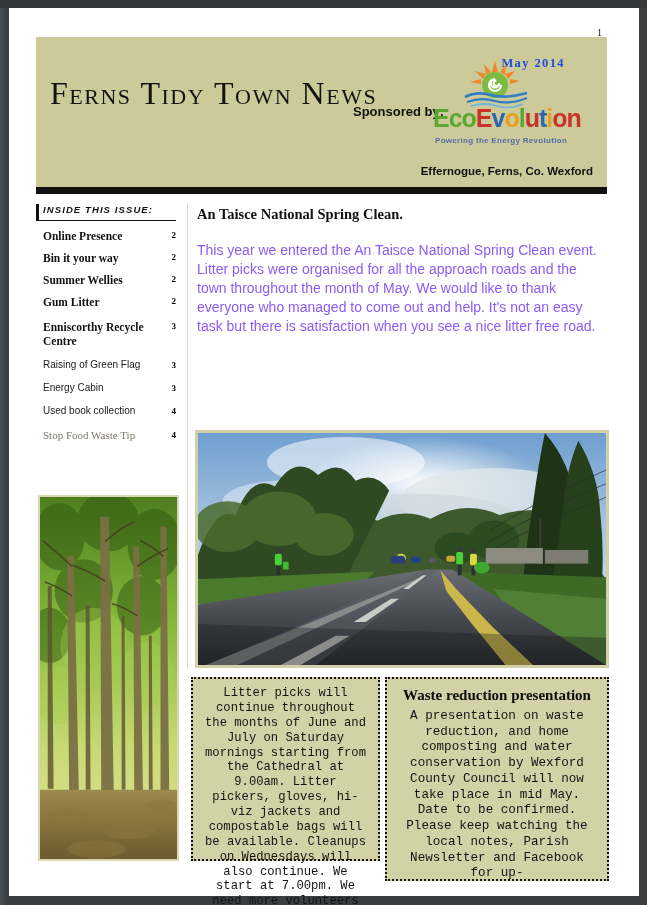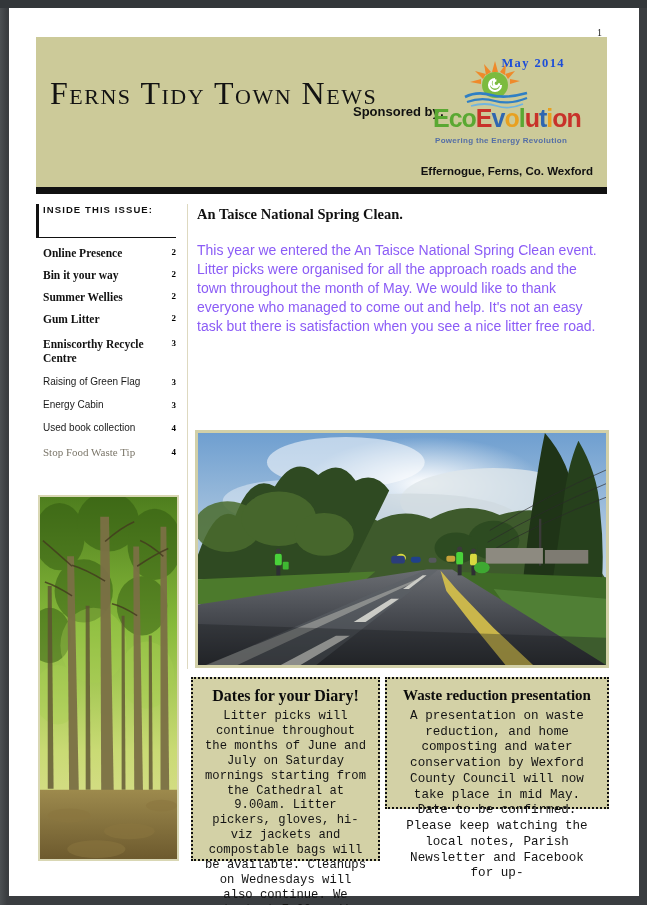--- a/index.html
+++ b/index.html
@@ -152,21 +152,22 @@
   .sidebar {
     position: absolute;
     left: 27px;
     top: 196px;
     width: 140px;
   }
   .inside-head-wrap {
     position: relative;
     padding-left: 7px;
     border-bottom: 1.5px solid #111;
-    padding-bottom: 22px;
+    padding-bottom: 5px;
+    font-style: italic;
   }
   .inside-head-wrap::before {
     content: "";
     position: absolute;
     left: 0; top: 0; bottom: 0;
     width: 3px;
     background: #111;
   }
   .inside-head {
     font-family: "Liberation Sans", sans-serif;
@@ -266,21 +267,21 @@
 
   
   .box {
     position: absolute;
     background: #d3d1a6;
     border: 2.5px dotted #111;
     padding: 7px 9px 9px;
     text-align: center;
   }
   .box-dates { left: 182px; top: 669px; width: 189px; height: 184px; }
-  .box-waste { left: 376px; top: 669px; width: 224px; height: 132px; }
+  .box-waste { left: 376px; top: 669px; width: 224px; height: 204px; }
 
   .box-title {
     font-family: "Liberation Serif", serif;
     font-weight: bold;
     color: #0c0c0c;
     line-height: 1.2;
   }
   .box-dates .box-title { font-size: 16px; margin-bottom: 4px; }
   .box-waste .box-title { font-size: 15px; margin-bottom: 5px; }
 
@@ -543,21 +544,20 @@
         <rect x="196" y="126" width="14" height="8" rx="3" fill="#2b3d7a"></rect>
         <rect x="216" y="127" width="10" height="6" rx="2.5" fill="#20418a"></rect>
         <rect x="234" y="128" width="8" height="5" rx="2" fill="#55585c"></rect>
         <rect x="252" y="126" width="9" height="6" rx="2" fill="#c8a23a"></rect>
 
         <path d="M0 196 L414 210 L414 238 L0 238 Z" fill="#1b1d20" opacity="0.35"></path>
       </svg>
     </div>
 
     <div class="box box-dates">
-      <div class="box-title">Dates for your Diary!</div>
       <div class="box-body">Litter picks will continue throughout the months of June and July on Saturday mornings starting from the Cathedral at 9.00am. Litter pickers, gloves, hi-viz jackets and compostable bags will be available. Cleanups on Wednesdays will also continue. We start at 7.00pm. We need more volunteers to help keep Ferns Litter Free!</div>
     </div>
 
     <div class="box box-waste">
       <div class="box-title">Waste reduction presentation</div>
       <div class="box-body">A presentation on waste reduction, and home composting and water conservation by Wexford County Council will now take place in mid May. Date to be confirmed. Please keep watching the local notes, Parish Newsletter and Facebook for up-</div>
     </div>
 
   </div>
 </div>

